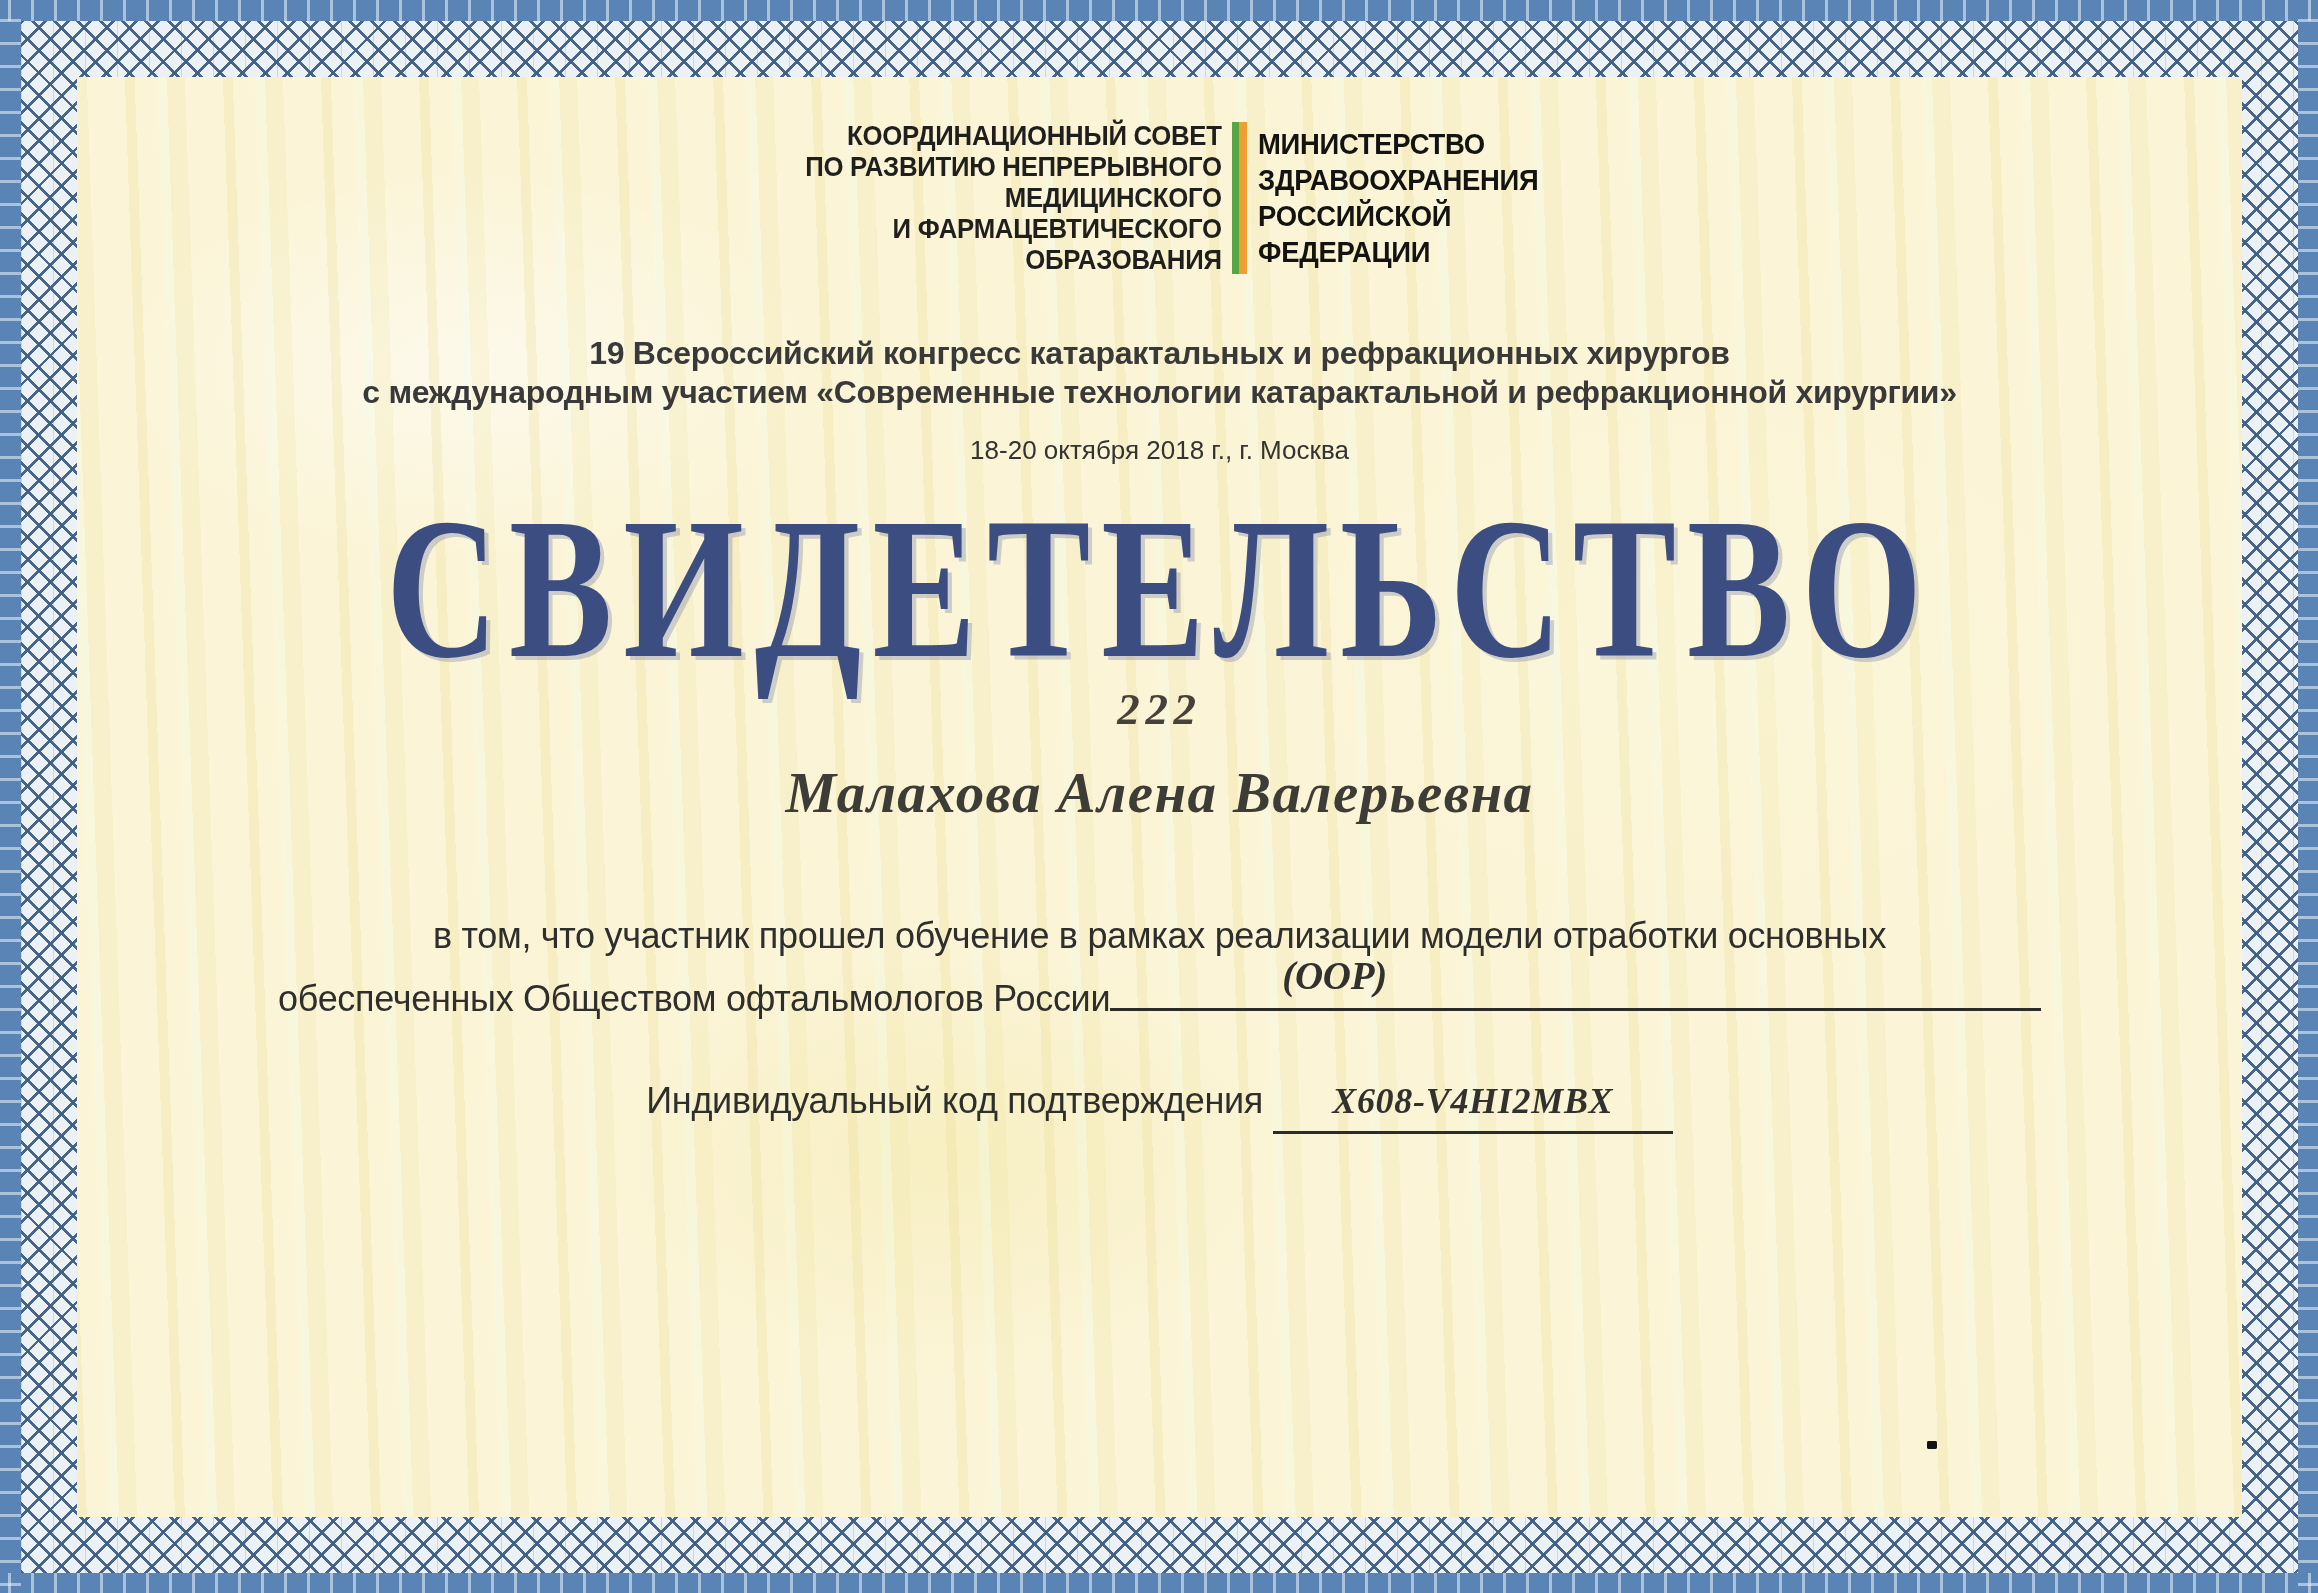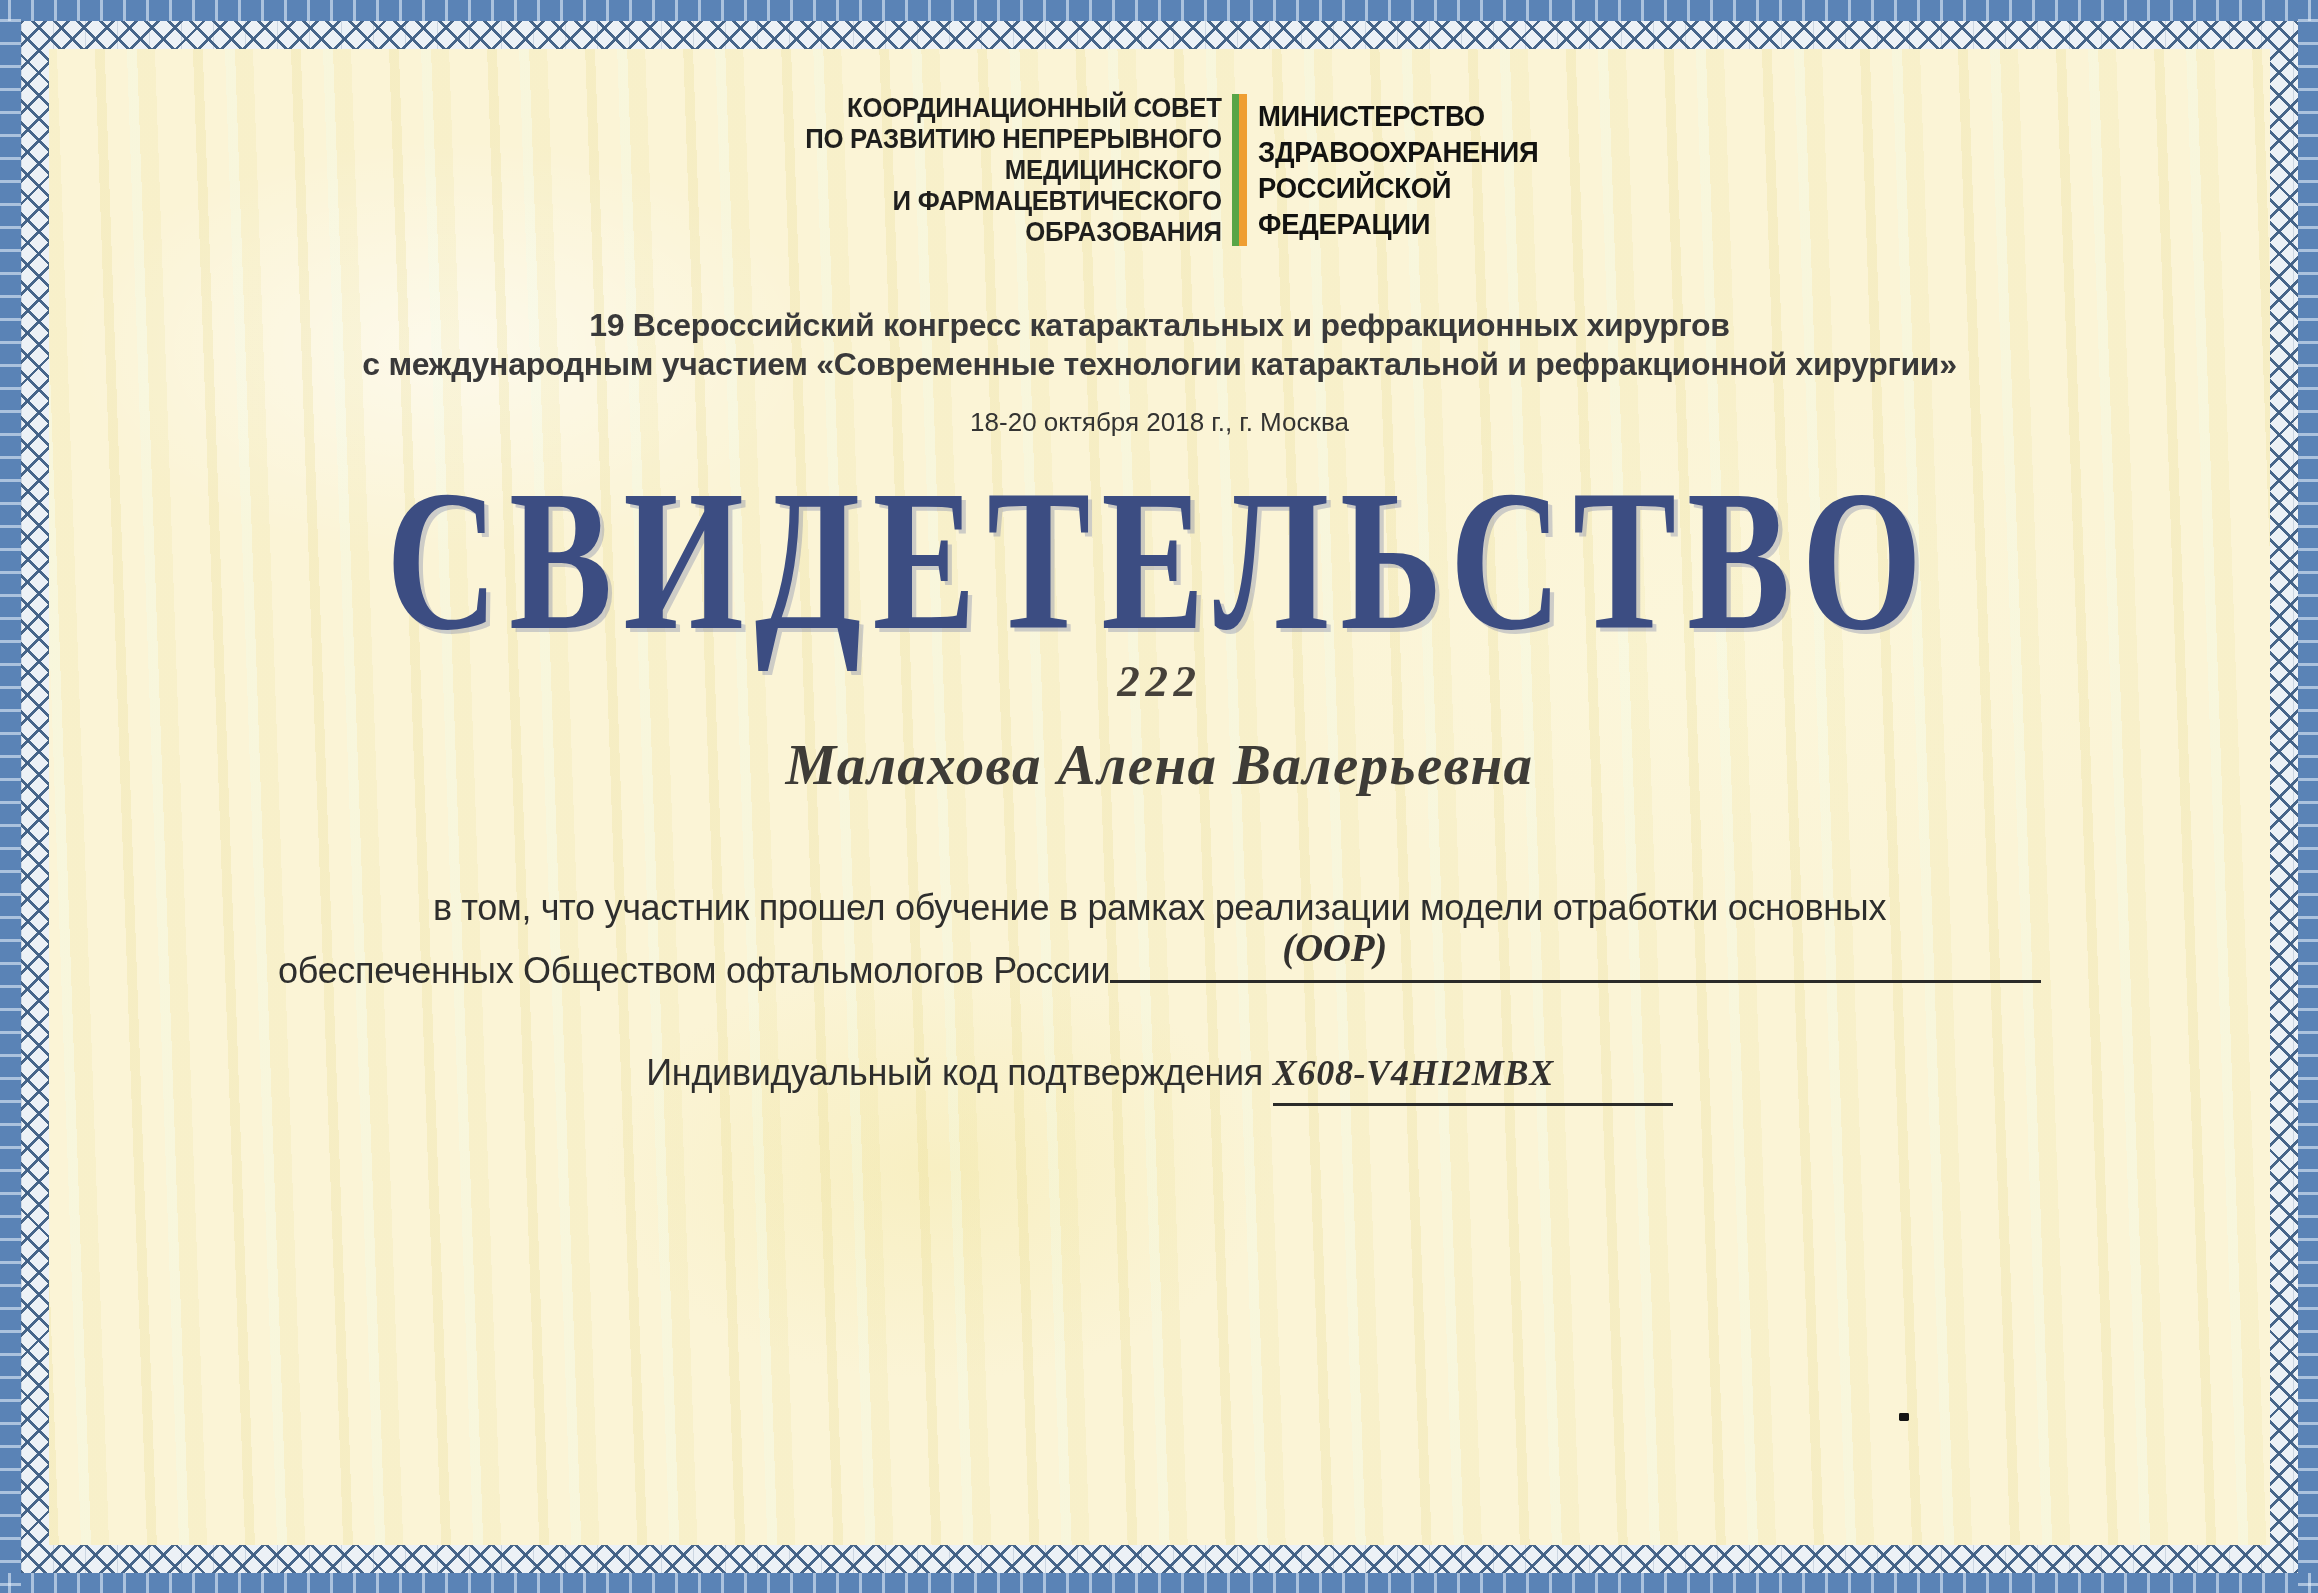--- a/index.html
+++ b/index.html
@@ -10,21 +10,21 @@
   .tick{position:absolute;pointer-events:none;}
   .tick.top{left:0;right:0;top:0;height:21px;
     background:repeating-linear-gradient(90deg,transparent 0 7.7px,rgba(225,236,248,.6) 7.7px 11px,transparent 11px 23px);}
   .tick.bottom{left:0;right:0;bottom:0;height:21px;
     background:repeating-linear-gradient(90deg,transparent 0 7.7px,rgba(225,236,248,.6) 7.7px 11px,transparent 11px 23px);}
   .tick.left{top:0;bottom:0;left:0;width:21px;
     background:repeating-linear-gradient(0deg,transparent 0 7.7px,rgba(225,236,248,.6) 7.7px 11px,transparent 11px 23px);}
   .tick.right{top:0;bottom:0;right:0;width:21px;
     background:repeating-linear-gradient(0deg,transparent 0 7.7px,rgba(225,236,248,.6) 7.7px 11px,transparent 11px 23px);}
 
-  .border-lattice{width:100%;height:100%;box-sizing:border-box;padding:28px;
+  .border-lattice{width:100%;height:100%;box-sizing:border-box;padding:56px;
     background-color:#ecf1f6;
     background-image:
       repeating-linear-gradient(45deg,rgba(62,94,132,.95) 0 2.8px,transparent 2.8px 16px),
       repeating-linear-gradient(135deg,rgba(62,94,132,.95) 0 2.8px,transparent 2.8px 16px),
       repeating-linear-gradient(90deg,rgba(62,94,132,.18) 0 1.4px,transparent 1.4px 32px);}
 
   
   .paper{width:100%;height:100%;box-sizing:border-box;position:relative;overflow:hidden;
     background-color:#fbf4d6;
     background-image:
@@ -64,21 +64,21 @@
   .bline{display:flex;align-items:baseline;justify-content:center;white-space:nowrap;}
   .bline2{margin-top:31px;}
   .blank6{flex:0 0 auto;width:132px;margin:0 8.4px;border-bottom:3.5px solid #2b2b29;text-align:center;
     font-family:"Liberation Serif",serif;font-style:italic;font-weight:700;font-size:42px;color:#33312e;padding-bottom:5.6px;}
   .bline3{margin-top:8.4px;}
   .blank-oop{flex:1 1 auto;border-bottom:3.5px solid #2b2b29;position:relative;height:43px;}
   .oop{position:absolute;left:172px;bottom:11px;
     font-family:"Liberation Serif",serif;font-style:italic;font-weight:700;font-size:39px;color:#33312e;}
   .bline4{margin-top:24px;}
   .code-label{flex:0 0 auto;}
-  .blank-code{flex:0 0 auto;min-width:400px;margin-left:9.8px;border-bottom:3.5px solid #2b2b29;
+  .blank-code{flex:0 0 auto;min-width:400px;margin-left:9.8px;border-bottom:3.5px solid #2b2b29;text-align:center;
     font-family:"Liberation Serif",serif;font-style:italic;font-weight:700;font-size:36px;color:#33312e;padding-bottom:8.4px;letter-spacing:0.7px;margin-top:36px;}
 
   .ink-dot{position:absolute;left:1850px;top:1364px;width:9.8px;height:8.4px;background:#141414;border-radius:1.4px;}
 </style>
 </head>
 <body>
 
 <div class="cert">
   <div class="border-outer">
     <div class="tick top"></div>

